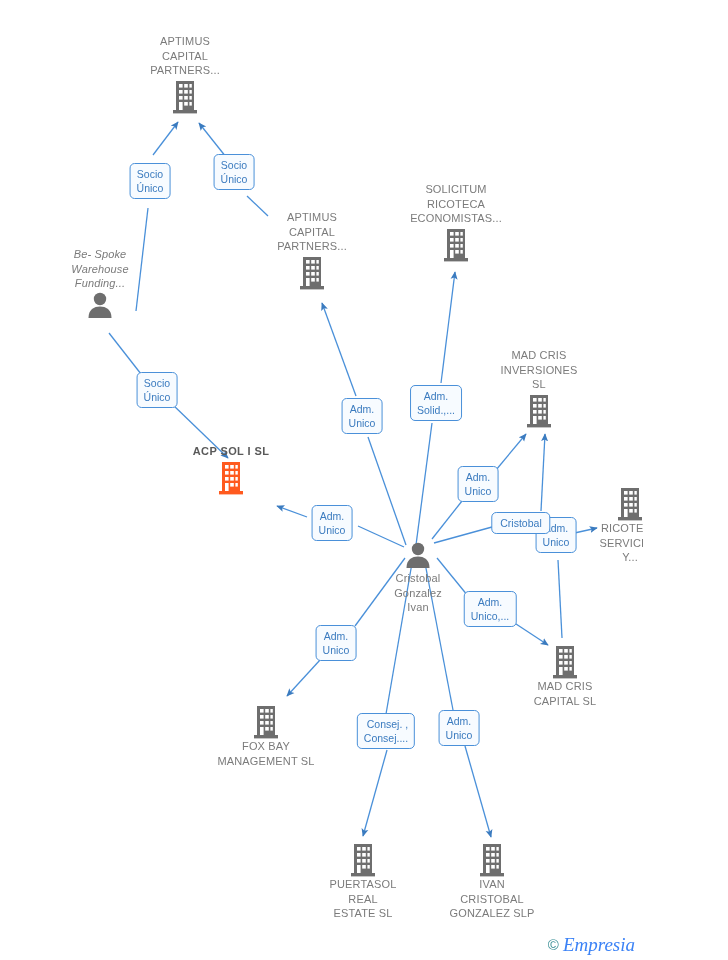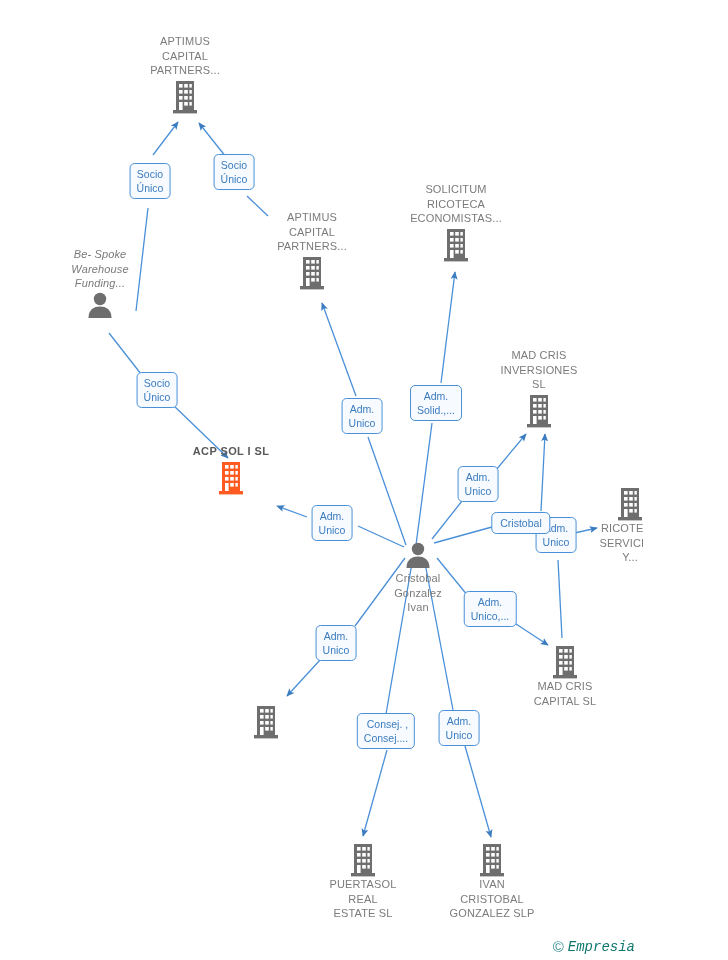--- a/index.html
+++ b/index.html
@@ -71,23 +71,23 @@
     display: flex;
     align-items: center;
     gap: 4px;
   }
   .wm-c {
     color: #3a8f96;
     font-size: 15px;
     line-height: 1;
   }
   .wm-txt {
-    color: #0f766e;
-    font-size: 14px;
-    font-family: Liberation Mono, monospace;
+    color: #3b82f6;
+    font-size: 19px;
+    font-family: Liberation Serif, serif;
     font-style: italic;
     line-height: 1;
   }
 </style>
 </head>
 <body>
 
 <div id="canvas">
 
   <svg id="edges" viewBox="0 0 728 960">
@@ -338,20 +338,22 @@
           <rect x="12.2" y="10" width="3.6" height="3.6"></rect>
           <rect x="17.4" y="10" width="2.4" height="3.6"></rect>
         <rect x="7" y="16" width="3.6" height="3.6"></rect>
           <rect x="12.2" y="16" width="3.6" height="3.6"></rect>
           <rect x="17.4" y="16" width="2.4" height="3.6"></rect>
         <rect x="7" y="22" width="3.6" height="8"></rect>
           <rect x="12.2" y="22" width="3.6" height="3.6"></rect>
           <rect x="17.4" y="22" width="2.4" height="3.6"></rect>
       </g>
     </svg>
+    <div class="node-label below">FOX BAY
+MANAGEMENT SL</div>
   </div>
 
   <div class="node company" style="left:363px; top:843px;">
     <svg class="node-icon" width="26" height="34" viewBox="0 0 26 34">
       <rect x="4" y="1" width="18" height="29" fill="#6e6e6e"></rect>
       <rect x="1" y="30" width="24" height="3.4" fill="#6e6e6e"></rect>
       <g fill="#ffffff">
         <rect x="7" y="4" width="3.6" height="3.6"></rect>
           <rect x="12.2" y="4" width="3.6" height="3.6"></rect>
           <rect x="17.4" y="4" width="2.4" height="3.6"></rect>

